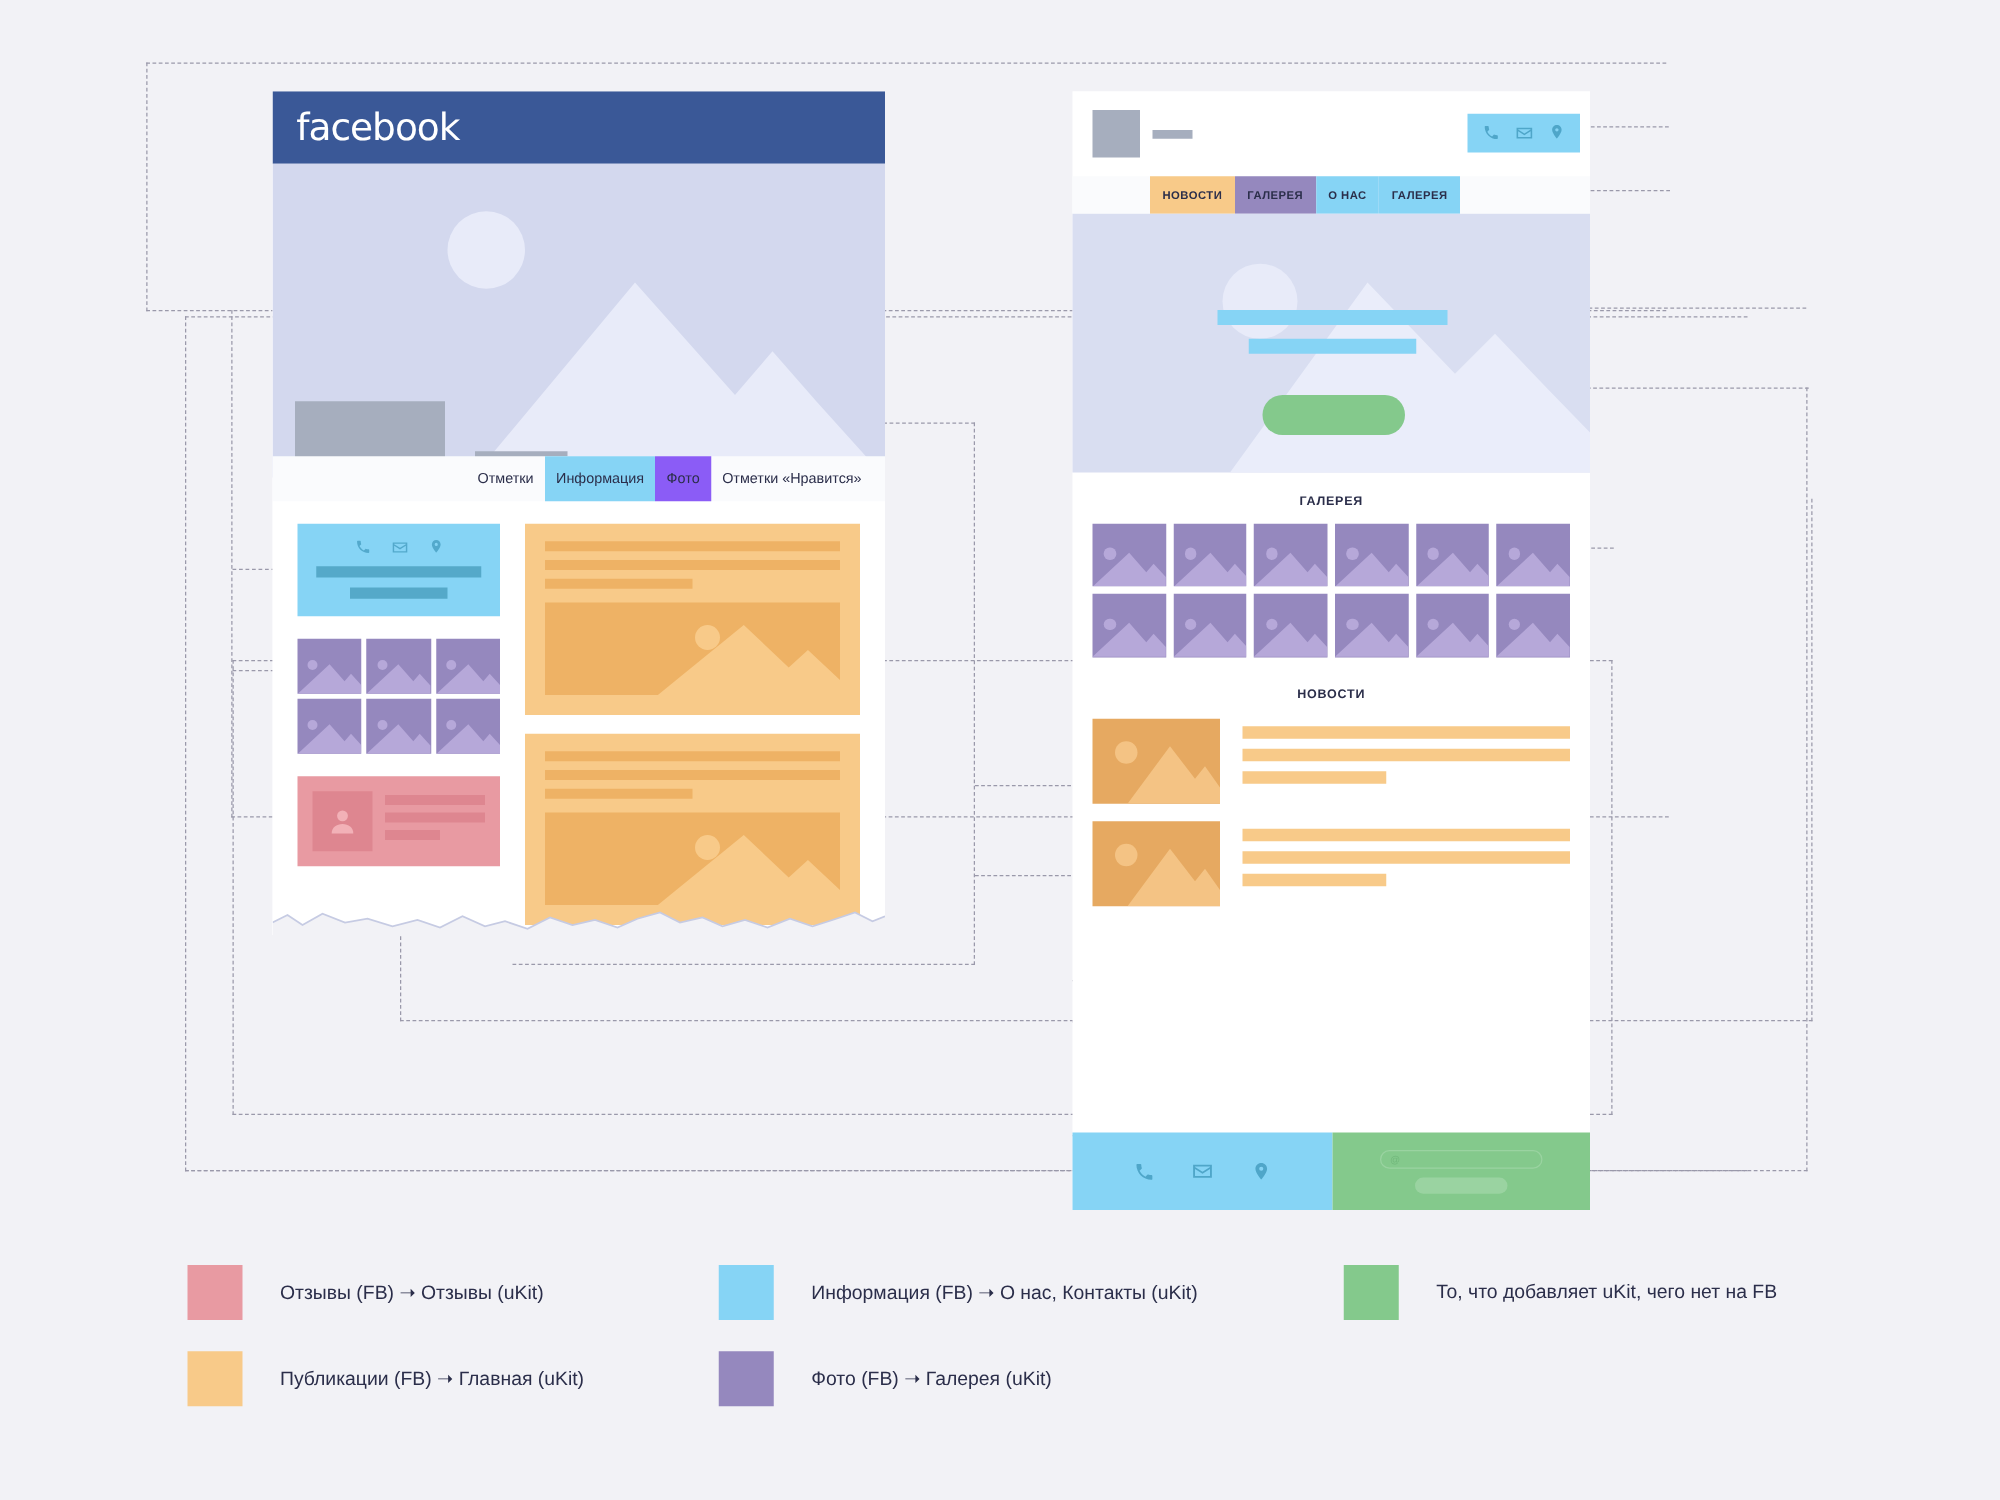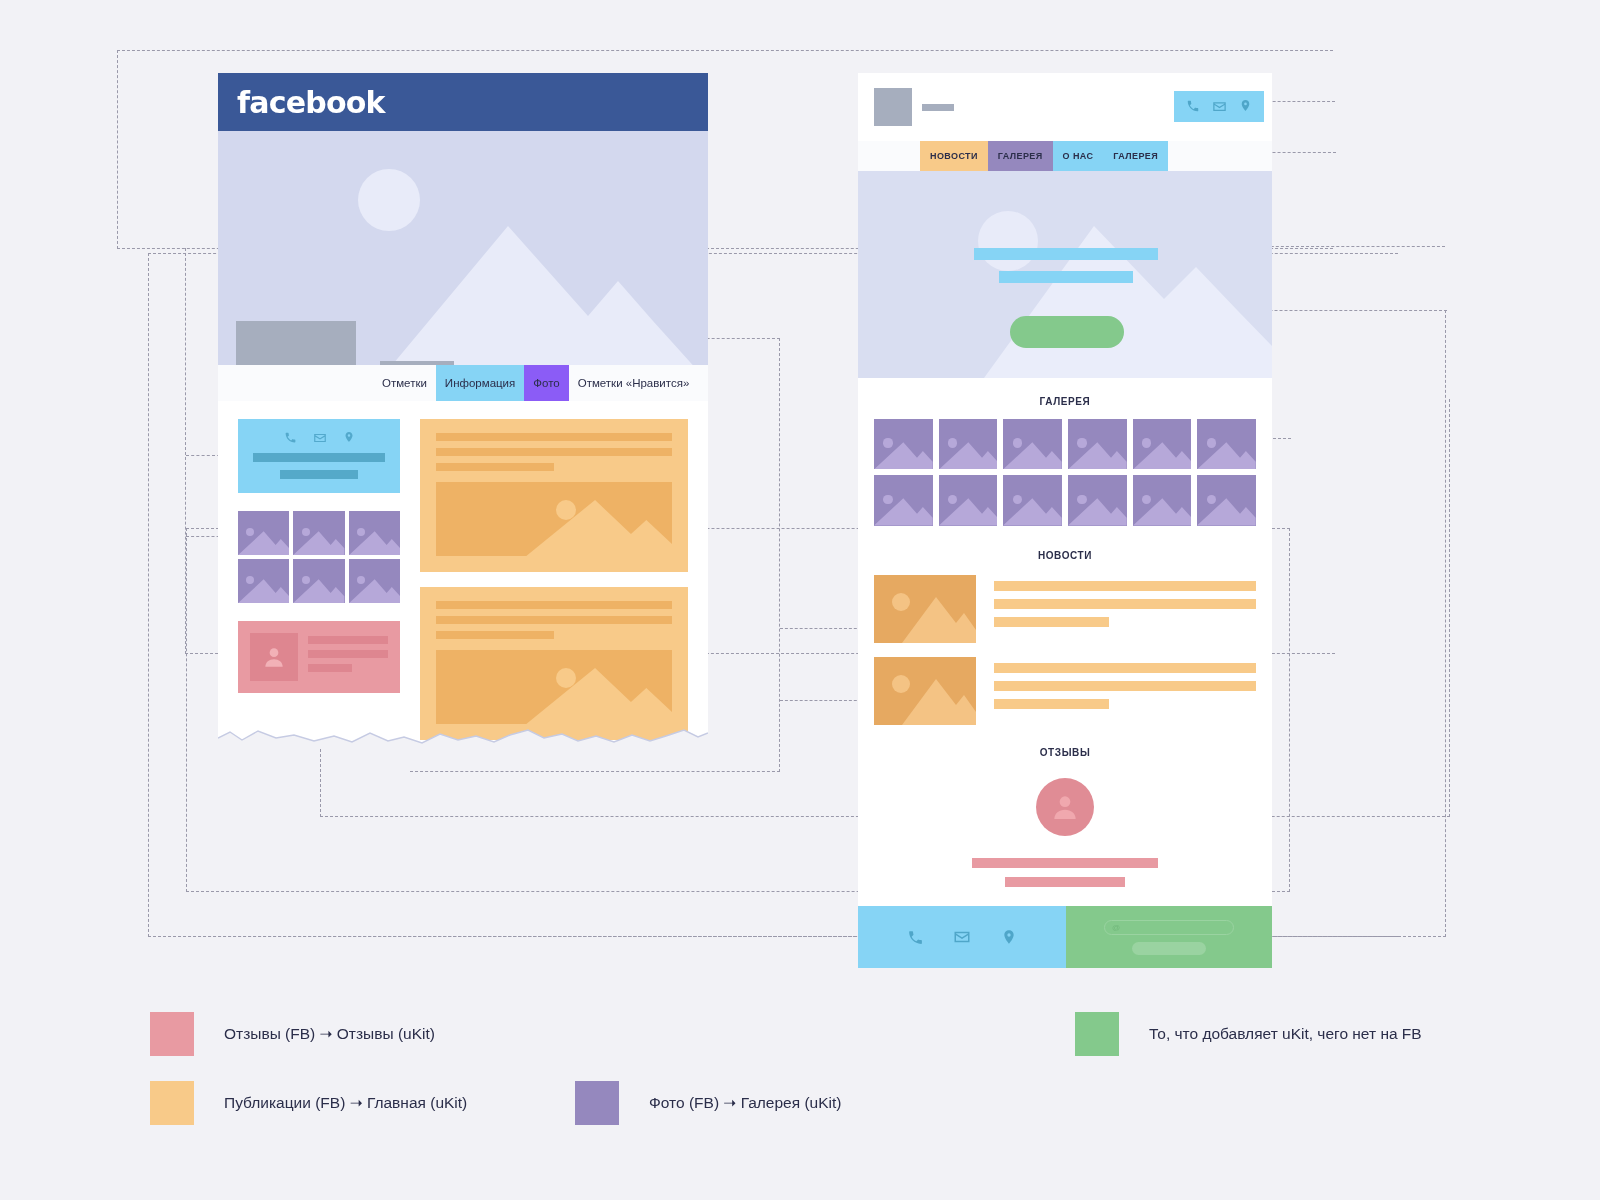--- a/index.html
+++ b/index.html
@@ -19,21 +19,21 @@
     position: absolute; left: 218px; top: 73px;
     width: 490px; height: 675px;
     background: #ffffff;
     overflow: hidden;
   }
   #fb-bar {
     height: 58px; background: #3a5897;
     display: flex; align-items: center; padding-left: 19px;
   }
   #fb-logo {
-    color: #ffffff; font-size: 30px; font-weight: bold; letter-spacing: -0.8px;
+    color: #ffffff; font-size: 30px; font-weight: normal; letter-spacing: -0.8px;
     font-family: "DejaVu Sans", sans-serif;
   }
   #fb-cover {
     position: relative; height: 251px; background: #d3d8ee; overflow: hidden;
   }
   .cover-sun {
     position: absolute; border-radius: 50%; background: #e8ebf9;
   }
   .cover-mtn { position: absolute; }
   #fb-avatar {
@@ -455,31 +455,20 @@
             </svg>
         </div>
         <div class="news-lines">
           <div class="nl" style="width:100%;"></div>
           <div class="nl" style="width:100%;"></div>
           <div class="nl" style="width:44%;"></div>
         </div>
       </div>
     </div>
 
-    <div id="uk-reviews">
-      <div class="sec-title">ОТЗЫВЫ</div>
-      <div id="uk-rev-av">
-        <svg width="32" height="32" viewBox="0 0 24 24" fill="#f0a8ae">
-            <circle cx="12" cy="8" r="4"></circle>
-            <path d="M4 21c0-4.4 3.6-7 8-7s8 2.6 8 7z"></path>
-          </svg>
-      </div>
-      <div id="uk-rev-l1"></div>
-      <div id="uk-rev-l2"></div>
-    </div>
 
     <div id="uk-footer">
       <div id="uk-foot-contacts">
         <svg width="17" height="17" viewBox="0 0 24 24" fill="currentColor">
             <path d="M6.6 10.8c1.4 2.8 3.8 5.2 6.6 6.6l2.2-2.2c.3-.3.7-.4 1-.2 1.2.4 2.4.6 3.6.6.6 0 1 .4 1 1V20c0 .6-.4 1-1 1C10.6 21 3 13.4 3 4c0-.6.4-1 1-1h3.5c.6 0 1 .4 1 1 0 1.3.2 2.5.6 3.6.1.4 0 .8-.2 1l-2.3 2.2z"></path>
           </svg>
         <svg width="18" height="18" viewBox="0 0 24 24" fill="currentColor">
             <path d="M2 5h20v14H2V5zm2 2v.4l8 5 8-5V7H4zm16 10v-7.3l-8 5-8-5V17h16z"></path>
           </svg>
         <svg width="16" height="16" viewBox="0 0 24 24" fill="currentColor">
@@ -491,20 +480,24 @@
         <div id="uk-subbtn"></div>
       </div>
     </div>
   </div>
 
   <div id="legend">
     <div class="lg-item" style="left:150px; top:8px;">
       <div class="lg-sw" style="background:#e89aa2;"></div>
       <div class="lg-tx">Отзывы (FB)  ➝  Отзывы (uKit)</div>
     </div>
+    <div class="lg-item" style="left:575px; top:8px;">
+      <div class="lg-sw" style="background:#86d4f5;"></div>
+      <div class="lg-tx">Информация (FB)  ➝  О нас, Контакты (uKit)</div>
+    </div>
     <div class="lg-item" style="left:1075px; top:8px;">
       <div class="lg-sw" style="background:#84c98c;"></div>
       <div class="lg-tx">То, что добавляет uKit, чего нет на FB</div>
     </div>
     <div class="lg-item" style="left:150px; top:77px;">
       <div class="lg-sw" style="background:#f8ca89;"></div>
       <div class="lg-tx">Публикации (FB)  ➝  Главная (uKit)</div>
     </div>
     <div class="lg-item" style="left:575px; top:77px;">
       <div class="lg-sw" style="background:#9588be;"></div>

